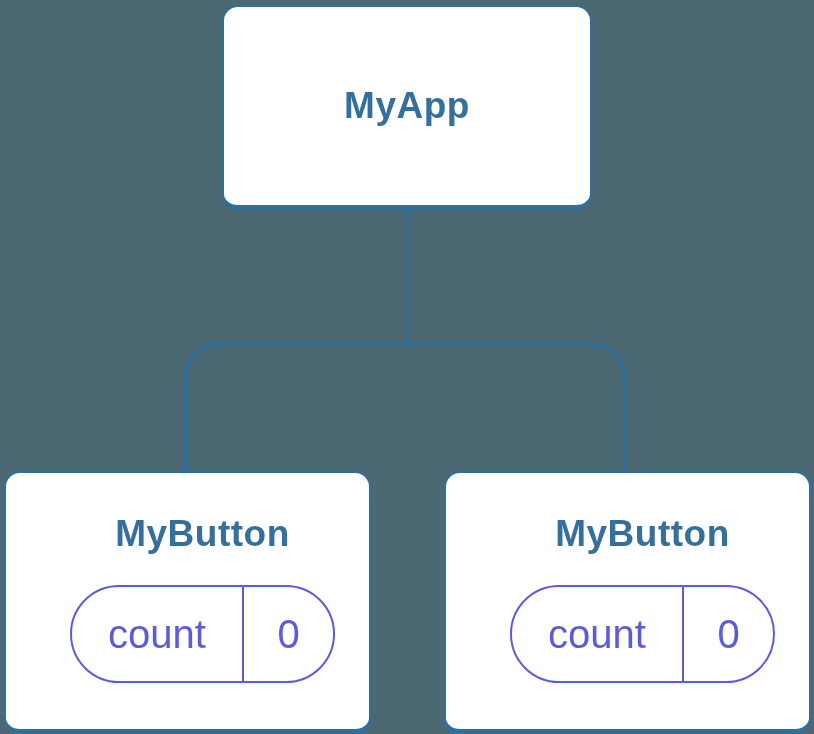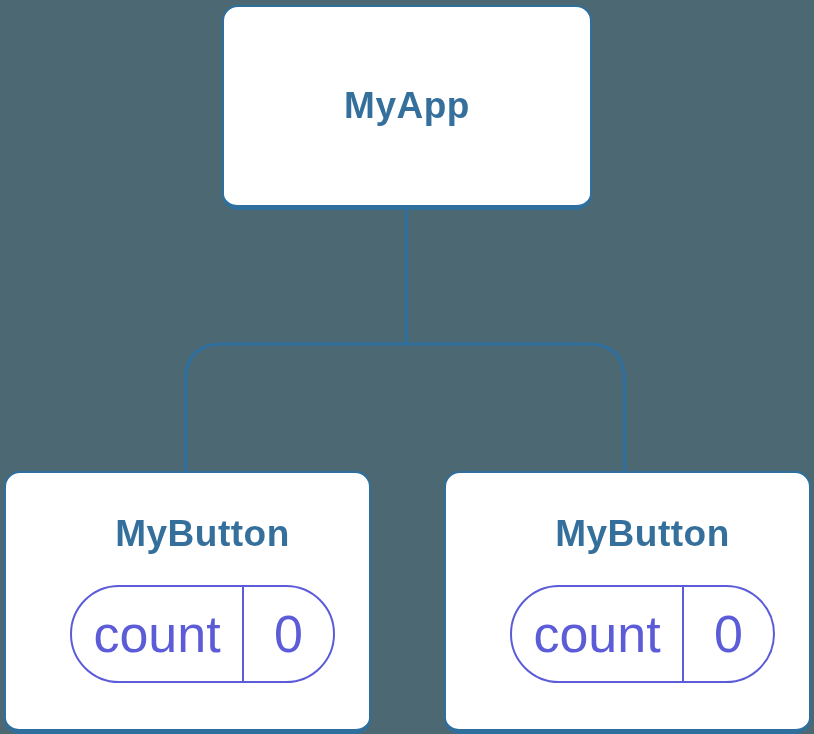--- a/index.html
+++ b/index.html
@@ -65,21 +65,21 @@
   .state-pill {
     margin-top: 29px;
     box-sizing: border-box;
     width: 265px;
     height: 98px;
     border: 2px solid var(--purple, #5C5CD9);
     border-radius: 49px;
     overflow: hidden;
     display: flex;
     color: var(--purple, #5C5CD9);
-    font-size: 52px;
+    font-size: 40px;
     font-weight: 400;
   }
   .pill-key {
     box-sizing: border-box;
     width: 172px;
     border-right: 2px solid var(--purple, #5C5CD9);
     display: flex;
     align-items: center;
     justify-content: center;
   }

